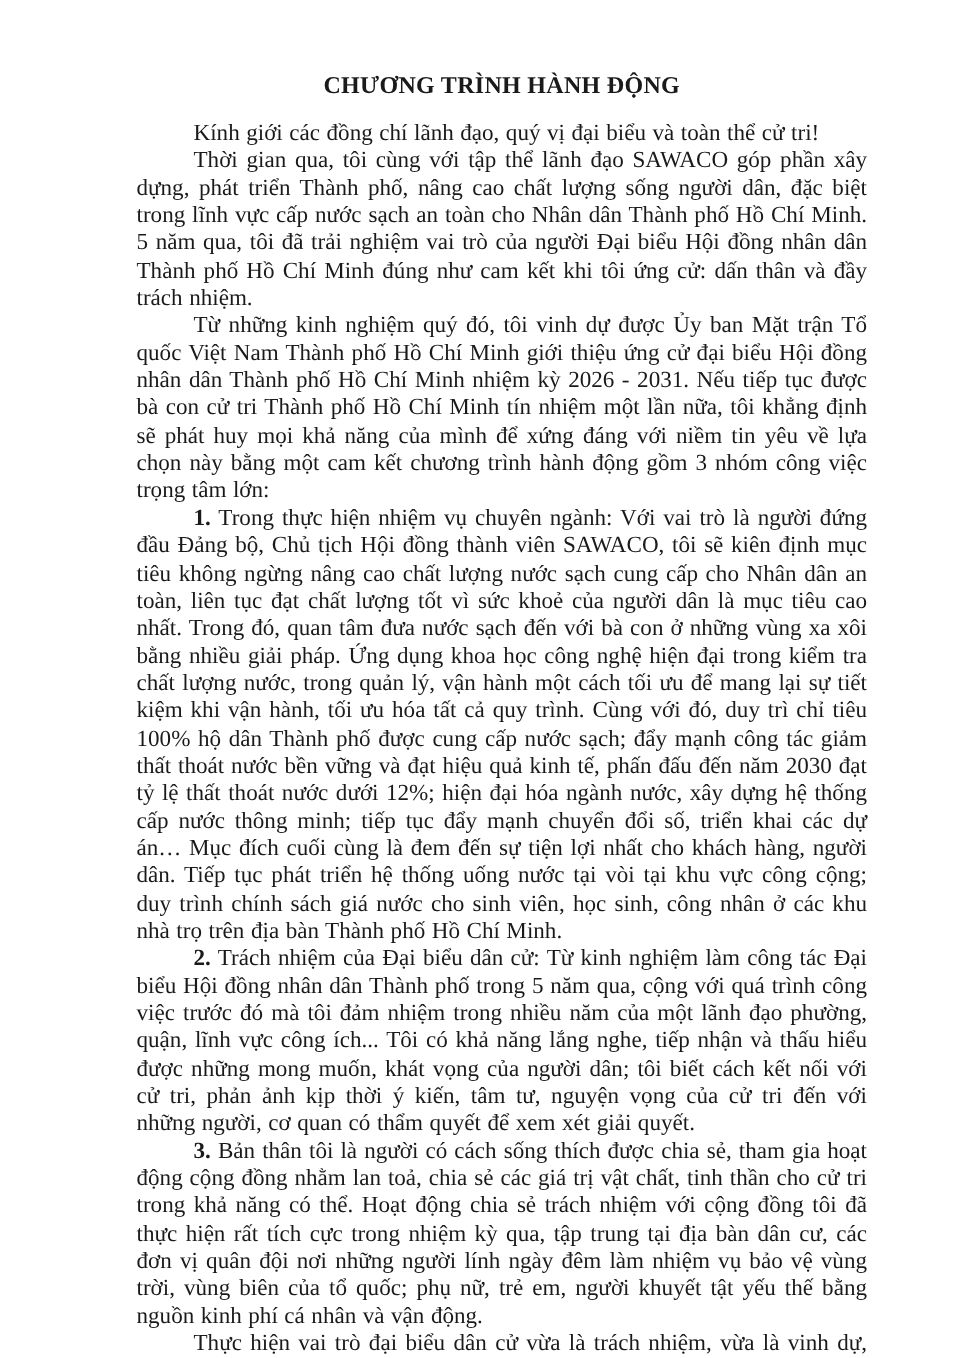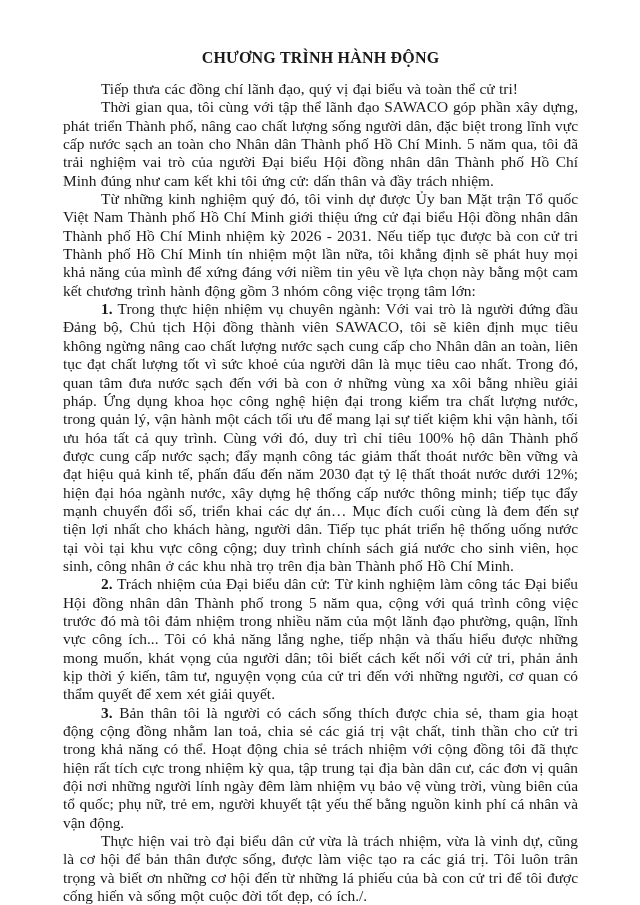--- a/index.html
+++ b/index.html
@@ -9,21 +9,21 @@
   }
   .page {
     position: relative;
     width: 640px;
     height: 905px;
     background: #ffffff;
     overflow: hidden;
     font-family: "Liberation Serif", "DejaVu Serif", serif;
     color: #1a1a1a;
     box-sizing: border-box;
-    padding: 48px 62px 0 63px;
+    padding: 48px 62px 0 91px;
   }
   .title-block {
     text-align: center;
     margin-bottom: 13px;
   }
   .title-line {
     font-weight: bold;
     font-size: 16px;
     line-height: 19px;
     letter-spacing: 0.2px;
@@ -45,21 +45,21 @@
 <body>
 
 <div class="page">
 
   <div class="title-block">
     <div class="title-line">CHƯƠNG TRÌNH HÀNH ĐỘNG</div>
   </div>
 
   <div class="body-text">
 
-    <p><span>Tiếp thưa các đồng chí lãnh đạo, quý vị đại biểu và toàn thể cử tri!</span></p>
+    <p><span>Kính giới các đồng chí lãnh đạo, quý vị đại biểu và toàn thể cử tri!</span></p>
 
     <p><span>Thời gian qua, tôi cùng với tập thể lãnh đạo SAWACO góp phần xây dựng, phát triển Thành phố, nâng cao chất lượng sống người dân, đặc biệt trong lĩnh vực cấp nước sạch an toàn cho Nhân dân Thành phố Hồ Chí Minh. 5 năm qua, tôi đã trải nghiệm vai trò của người Đại biểu Hội đồng nhân dân Thành phố Hồ Chí Minh đúng như cam kết khi tôi ứng cử: dấn thân và đầy trách nhiệm.</span></p>
 
     <p><span>Từ những kinh nghiệm quý đó, tôi vinh dự được Ủy ban Mặt trận Tổ quốc Việt Nam Thành phố Hồ Chí Minh giới thiệu ứng cử đại biểu Hội đồng nhân dân Thành phố Hồ Chí Minh nhiệm kỳ 2026 - 2031. Nếu tiếp tục được bà con cử tri Thành phố Hồ Chí Minh tín nhiệm một lần nữa, tôi khẳng định sẽ phát huy mọi khả năng của mình để xứng đáng với niềm tin yêu về lựa chọn này bằng một cam kết chương trình hành động gồm 3 nhóm công việc trọng tâm lớn:</span></p>
 
     <p><span class="num">1.</span><span> Trong thực hiện nhiệm vụ chuyên ngành: Với vai trò là người đứng đầu Đảng bộ, Chủ tịch Hội đồng thành viên SAWACO, tôi sẽ kiên định mục tiêu không ngừng nâng cao chất lượng nước sạch cung cấp cho Nhân dân an toàn, liên tục đạt chất lượng tốt vì sức khoẻ của người dân là mục tiêu cao nhất. Trong đó, quan tâm đưa nước sạch đến với bà con ở những vùng xa xôi bằng nhiều giải pháp. Ứng dụng khoa học công nghệ hiện đại trong kiểm tra chất lượng nước, trong quản lý, vận hành một cách tối ưu để mang lại sự tiết kiệm khi vận hành, tối ưu hóa tất cả quy trình. Cùng với đó, duy trì chỉ tiêu 100% hộ dân Thành phố được cung cấp nước sạch; đẩy mạnh công tác giảm thất thoát nước bền vững và đạt hiệu quả kinh tế, phấn đấu đến năm 2030 đạt tỷ lệ thất thoát nước dưới 12%; hiện đại hóa ngành nước, xây dựng hệ thống cấp nước thông minh; tiếp tục đẩy mạnh chuyển đổi số, triển khai các dự án… Mục đích cuối cùng là đem đến sự tiện lợi nhất cho khách hàng, người dân. Tiếp tục phát triển hệ thống uống nước tại vòi tại khu vực công cộng; duy trình chính sách giá nước cho sinh viên, học sinh, công nhân ở các khu nhà trọ trên địa bàn Thành phố Hồ Chí Minh.</span></p>
 
     <p><span class="num">2.</span><span> Trách nhiệm của Đại biểu dân cử: Từ kinh nghiệm làm công tác Đại biểu Hội đồng nhân dân Thành phố trong 5 năm qua, cộng với quá trình công việc trước đó mà tôi đảm nhiệm trong nhiều năm của một lãnh đạo phường, quận, lĩnh vực công ích... Tôi có khả năng lắng nghe, tiếp nhận và thấu hiểu được những mong muốn, khát vọng của người dân; tôi biết cách kết nối với cử tri, phản ảnh kịp thời ý kiến, tâm tư, nguyện vọng của cử tri đến với những người, cơ quan có thẩm quyết để xem xét giải quyết.</span></p>
 
     <p><span class="num">3.</span><span> Bản thân tôi là người có cách sống thích được chia sẻ, tham gia hoạt động cộng đồng nhằm lan toả, chia sẻ các giá trị vật chất, tinh thần cho cử tri trong khả năng có thể. Hoạt động chia sẻ trách nhiệm với cộng đồng tôi đã thực hiện rất tích cực trong nhiệm kỳ qua, tập trung tại địa bàn dân cư, các đơn vị quân đội nơi những người lính ngày đêm làm nhiệm vụ bảo vệ vùng trời, vùng biên của tổ quốc; phụ nữ, trẻ em, người khuyết tật yếu thế bằng nguồn kinh phí cá nhân và vận động.</span></p>

